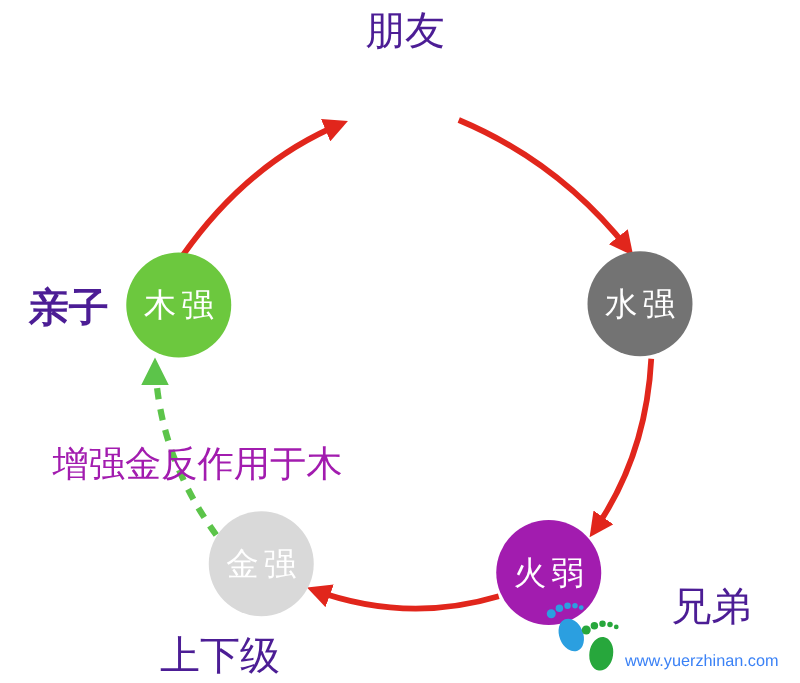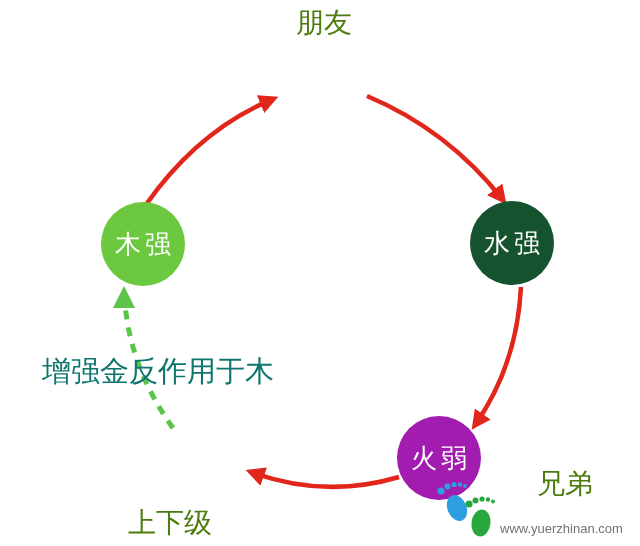--- a/index.html
+++ b/index.html
@@ -11,67 +11,71 @@
   .feedback-head{fill:#5cc44a;}
   .node{position:absolute;width:84px;height:84px;border-radius:50%;
         display:flex;align-items:center;justify-content:center;
         color:#ffffff;font-size:26px;letter-spacing:4px;text-indent:4px;
         font-family:"Liberation Serif","DejaVu Serif",serif;}
   .node-earth{left:282px;top:46px;}
   .node-water{left:470px;top:201px;}
   .node-fire{left:397px;top:416px;}
   .node-metal{left:167px;top:409px;}
   .node-wood{left:101px;top:202px;font-family:Liberation Serif, serif;}
-  .rel{position:absolute;color:#4d7c0f;font-size:28px;line-height:1.05;white-space:nowrap;}
+  .rel{position:absolute;color:#4c1d95;font-size:32px;line-height:1.05;white-space:nowrap;}
   .rel-friend{left:282px;top:8px;width:84px;text-align:center;}
   .rel-spouse{left:578px;top:216px;}
   .rel-sibling{left:497px;top:469px;margin-left:40px;}
   .rel-boss{left:128px;top:508px;}
   .rel-parent{left:23px;top:230px;font-weight:bold;}
   .annotation{position:absolute;left:42px;top:352px;font-size:29px;white-space:nowrap;}
   .watermark{position:absolute;left:430px;top:478px;width:210px;height:68px;}
   .wm-logo{position:absolute;left:0;top:0;width:80px;height:68px;}
   .wm-brand{position:absolute;left:70px;top:7px;font-size:31px;font-weight:bold;
             letter-spacing:3px;color:rgba(245,154,35,0.45);white-space:nowrap;}
-  .wm-url{position:absolute;left:70px;top:43px;font-size:13px;color:#737373;white-space:nowrap;}
+  .wm-url{position:absolute;left:70px;top:43px;font-size:13px;color:#3b82f6;white-space:nowrap;}
 </style>
 </head>
 <body>
 
 <div class="stage">
 
   <svg class="arrows" viewBox="0 0 640 546">
     <defs>
       <marker id="redArrow" viewBox="0 0 10 10" refX="7" refY="5" markerWidth="4.2" markerHeight="4.2" orient="auto">
         <path d="M 0 0 L 10 5 L 0 10 z" fill="#e1261c"></path>
       </marker>
     </defs>
     <path class="cycle" d="M 145 206 Q 198 130 273 99" marker-end="url(#redArrow)"></path>
     <path class="cycle" d="M 367 96 Q 448 130 503 200" marker-end="url(#redArrow)"></path>
     <path class="cycle" d="M 521 287 Q 517 365 475 425" marker-end="url(#redArrow)"></path>
     <path class="cycle" d="M 399 477 Q 325 499 251 472" marker-end="url(#redArrow)"></path>
     <path class="feedback" d="M 173 428 Q 131 370 125 304"></path>
     <polygon class="feedback-head" points="124,286 113,308 135,308"></polygon>
   </svg>
 
-  <div class="node node-water" style="background-color: #14532d; text-align: center;">
+  <div class="node node-water" style="background-color: #737373; text-align: center;">
     <span>水强</span>
   </div>
   <div class="node node-fire" style="background-color: #a21caf;">
     <span>火弱</span>
+  </div>
+  <div class="node node-metal" style="background-color: rgb(217, 217, 217);">
+    <span>金强</span>
   </div>
   <div class="node node-wood" style="background-color: rgb(108, 200, 62);">
     <span>木强</span>
   </div>
 
   <div class="rel rel-friend">朋友</div>
   <div class="rel rel-sibling">兄弟</div>
   <div class="rel rel-boss">上下级</div>
+  <div class="rel rel-parent">亲子</div>
 
-  <div class="annotation" style="color: #0f766e;">增强金反作用于木</div>
+  <div class="annotation" style="color: #a21caf;">增强金反作用于木</div>
 
   <div class="watermark">
     <svg class="wm-logo" viewBox="0 0 80 68">
 
       <g fill="#2b9fe0">
         <ellipse cx="27" cy="30" rx="9.5" ry="13.5" transform="rotate(-22 27 30)"></ellipse>
         <circle cx="11" cy="13" r="3.6"></circle>
         <circle cx="17.5" cy="8.5" r="3"></circle>
         <circle cx="24" cy="6.5" r="2.6"></circle>
         <circle cx="30" cy="6.5" r="2.2"></circle>

